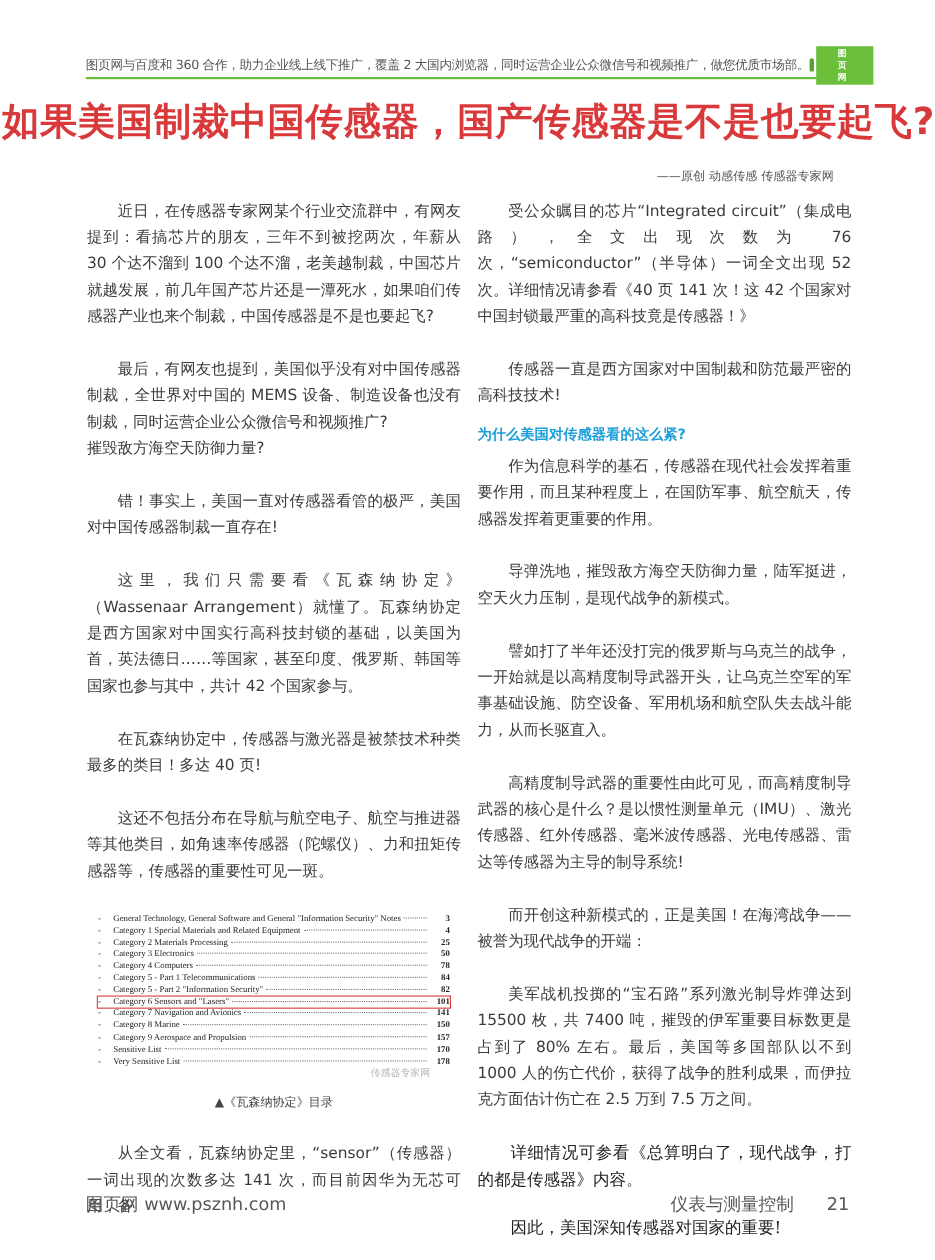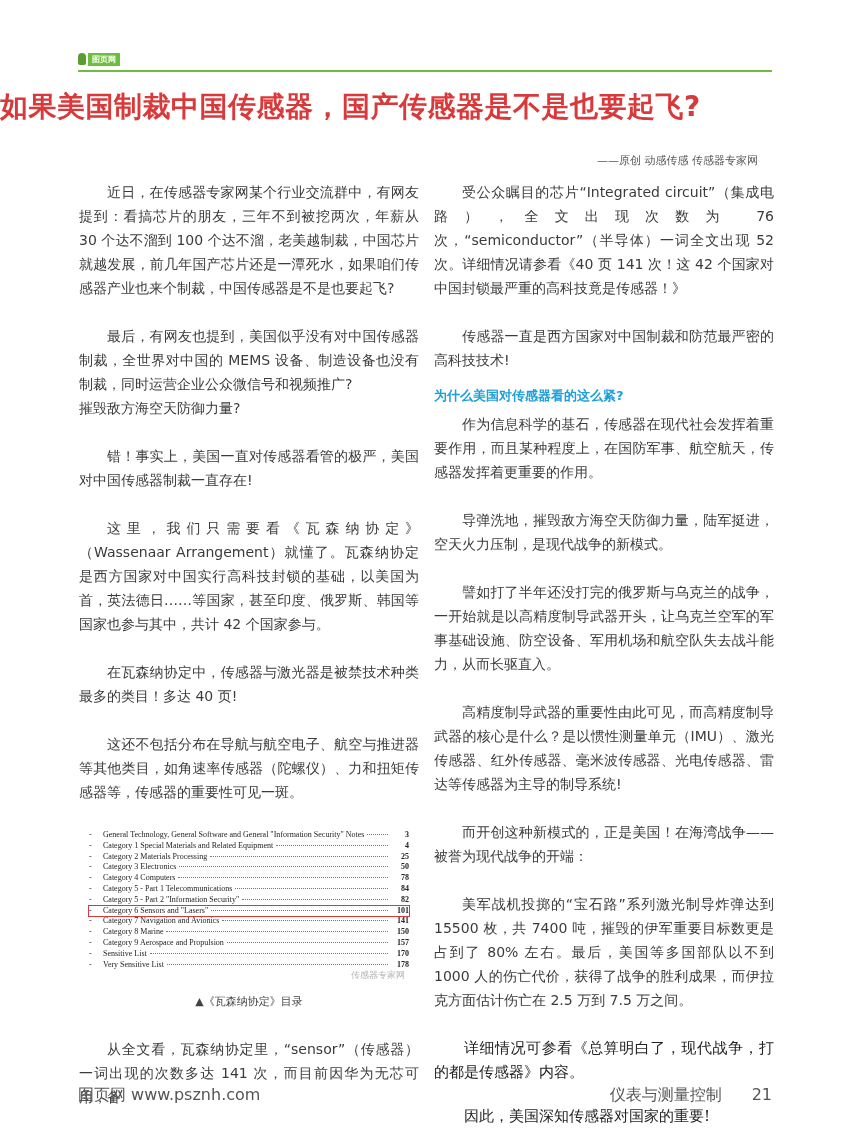--- a/index.html
+++ b/index.html
@@ -7,25 +7,25 @@
   body { position: relative; font-family: "DejaVu Sans", "Liberation Sans", sans-serif; color: #3a3a3a; }
 
   .banner {
     position: absolute; left: 78px; top: 48px; width: 694px; height: 24px;
     border-bottom: 2px solid #6cbf3a;
     display: flex; align-items: center; justify-content: space-between;
   }
   .banner-text { font-size: 11.5px; color: #555; letter-spacing: -0.3px; white-space: nowrap; }
   .banner-logo { display: flex; align-items: center; gap: 2px; }
   .logo-mark { width: 8px; height: 12px; background: #5a9e2f; border-radius: 4px 4px 2px 2px; }
-  .logo-text { font-size: 8px; color: #ffffff; background: #6cbf3a; padding: 1px 4px; font-weight: bold; }
+  .logo-text { font-size: 8px; color: #ffffff; background: #6cbf3a; padding: 1px 20px; font-weight: bold; }
 
   .title {
-    position: absolute; left: 0; top: 88px; width: 850px; text-align: left;
-    font-size: 28px; font-weight: bold; color: #d9393a; letter-spacing: 0.5px;
+    position: absolute; left: 0; top: 88px; width: 850px; text-align: right;
+    font-size: 34px; font-weight: bold; color: #d9393a; letter-spacing: 0.5px;
   }
   .byline {
     position: absolute; right: 92px; top: 153px;
     font-size: 11px; color: #555;
   }
 
   .col { position: absolute; top: 180px; width: 340px; }
   .col-left { left: 79px; }
   .col-right { left: 434px; }
 
@@ -40,35 +40,36 @@
     position: relative; width: 320px; margin: 0 0 0 10px; padding: 2px 0;
     font-family: "Liberation Serif", "DejaVu Serif", serif; font-size: 8px; color: #222;
   }
   .toc-row { display: flex; align-items: baseline; height: 10.8px; line-height: 10.8px; position: relative; }
   .toc-dash { width: 14px; flex-shrink: 0; }
   .toc-label { white-space: nowrap; }
   .toc-dots { flex: 1; border-bottom: 1px dotted #777; margin: 0 3px; transform: translateY(-2px); }
   .toc-page { font-weight: bold; width: 18px; text-align: right; flex-shrink: 0; }
   .toc-row.highlight { outline: 1.5px solid #d9393a; outline-offset: 0px; }
   .toc-watermark {
-    position: absolute; right: 4px; bottom: -10px;
+    position: absolute; right: 18px; bottom: -10px;
     font-size: 9px; color: #b5b5b5; font-family: "DejaVu Sans", sans-serif;
   }
   .caption { text-align: center; font-size: 11px; color: #444; margin-top: 22px; margin-bottom: 28px; }
 
   .footer {
     position: absolute; top: 1085px; left: 78px; width: 694px;
     display: flex; justify-content: space-between; font-size: 16px; color: #555;
   }
   .footer-right { display: flex; gap: 30px; }
 </style>
 </head>
 <body>
 
 <div class="banner">
+  <span class="banner-text">图页网与百度和 360 合作，助力企业线上线下推广，覆盖 2 大国内浏览器，同时运营企业公众微信号和视频推广，做您优质市场部。</span>
   <span class="banner-logo">
     <span class="logo-mark"></span>
     <span class="logo-text">图页网</span>
   </span>
 </div>
 
 <h1 class="title">如果美国制裁中国传感器，国产传感器是不是也要起飞?</h1>
 <div class="byline">——原创 动感传感 传感器专家网</div>
 
 <div class="col col-left">

